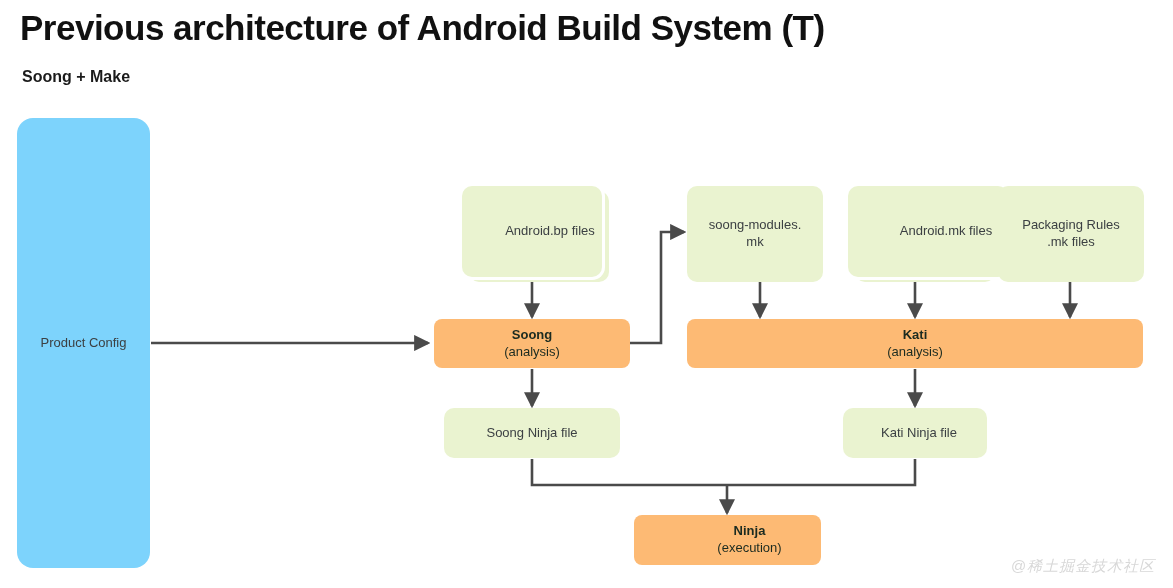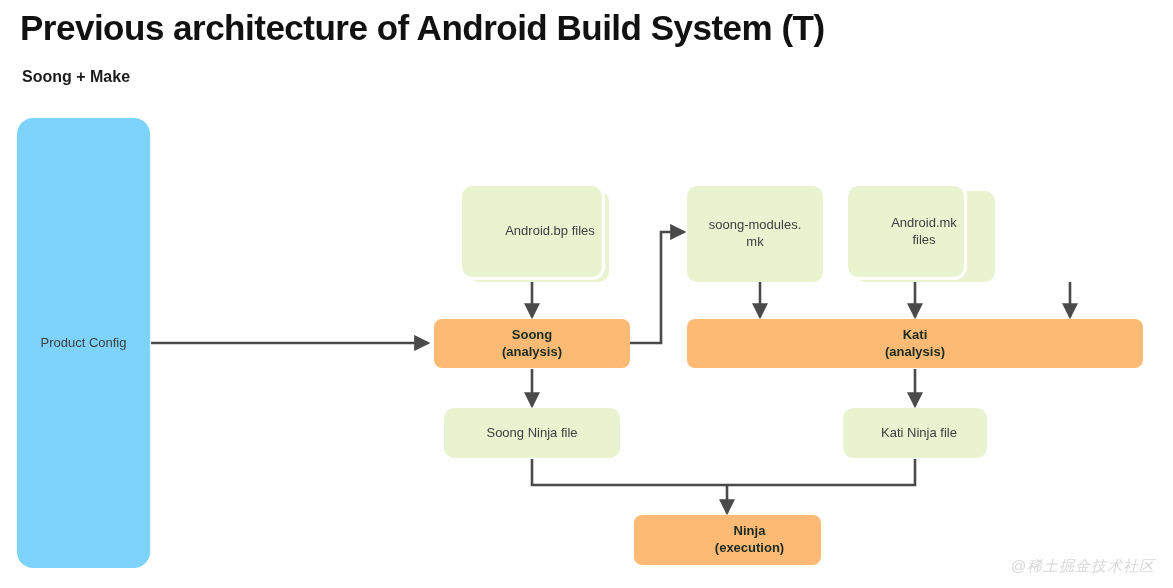--- a/index.html
+++ b/index.html
@@ -97,21 +97,21 @@
     color: #1b2b20;
     z-index: 2;
   }
   .node-green .title {
     display: block;
     font-weight: bold;
     font-size: 13px;
   }
   .node-green .sub {
     display: block;
-    font-weight: bold;
+    font-weight: normal;
     font-size: 13px;
   }
 
   
   #watermark {
     position: absolute;
     right: 18px;
     bottom: 12px;
     font-size: 15px;
     color: #d8d8d8;
@@ -170,24 +170,30 @@
   </div>
 
   <div class="node node-card" style="left:687px; top:186px; width:136px; height:96px;">
     <span>
       <span class="label">soong-modules.</span>
       <span class="label">mk</span>
     </span>
   </div>
 
   <div class="stack-back" style="left:855px; top:191px; width:140px; height:91px;"></div>
-  <div class="node node-card stack-front" style="left:848px; top:186px; width:116px; height:91px;justify-content:center;">
+  <div class="node node-card stack-front" style="left:848px; top:186px; width:160px; height:91px;justify-content:center;">
     <span class="label">Android.mk files</span>
   </div>
 
+  <div class="node node-card" style="left:998px; top:186px; width:146px; height:96px;">
+    <span>
+      <span class="label">Packaging Rules</span>
+      <span class="label">.mk files</span>
+    </span>
+  </div>
 
   <div class="node node-green" style="left:434px; top:319px; width:196px; height:49px;">
     <span>
       <span class="title">Soong</span>
       <span class="sub">(analysis)</span>
     </span>
   </div>
 
   <div class="node node-green" style="left:687px; top:319px; width:456px; height:49px;">
     <span>

